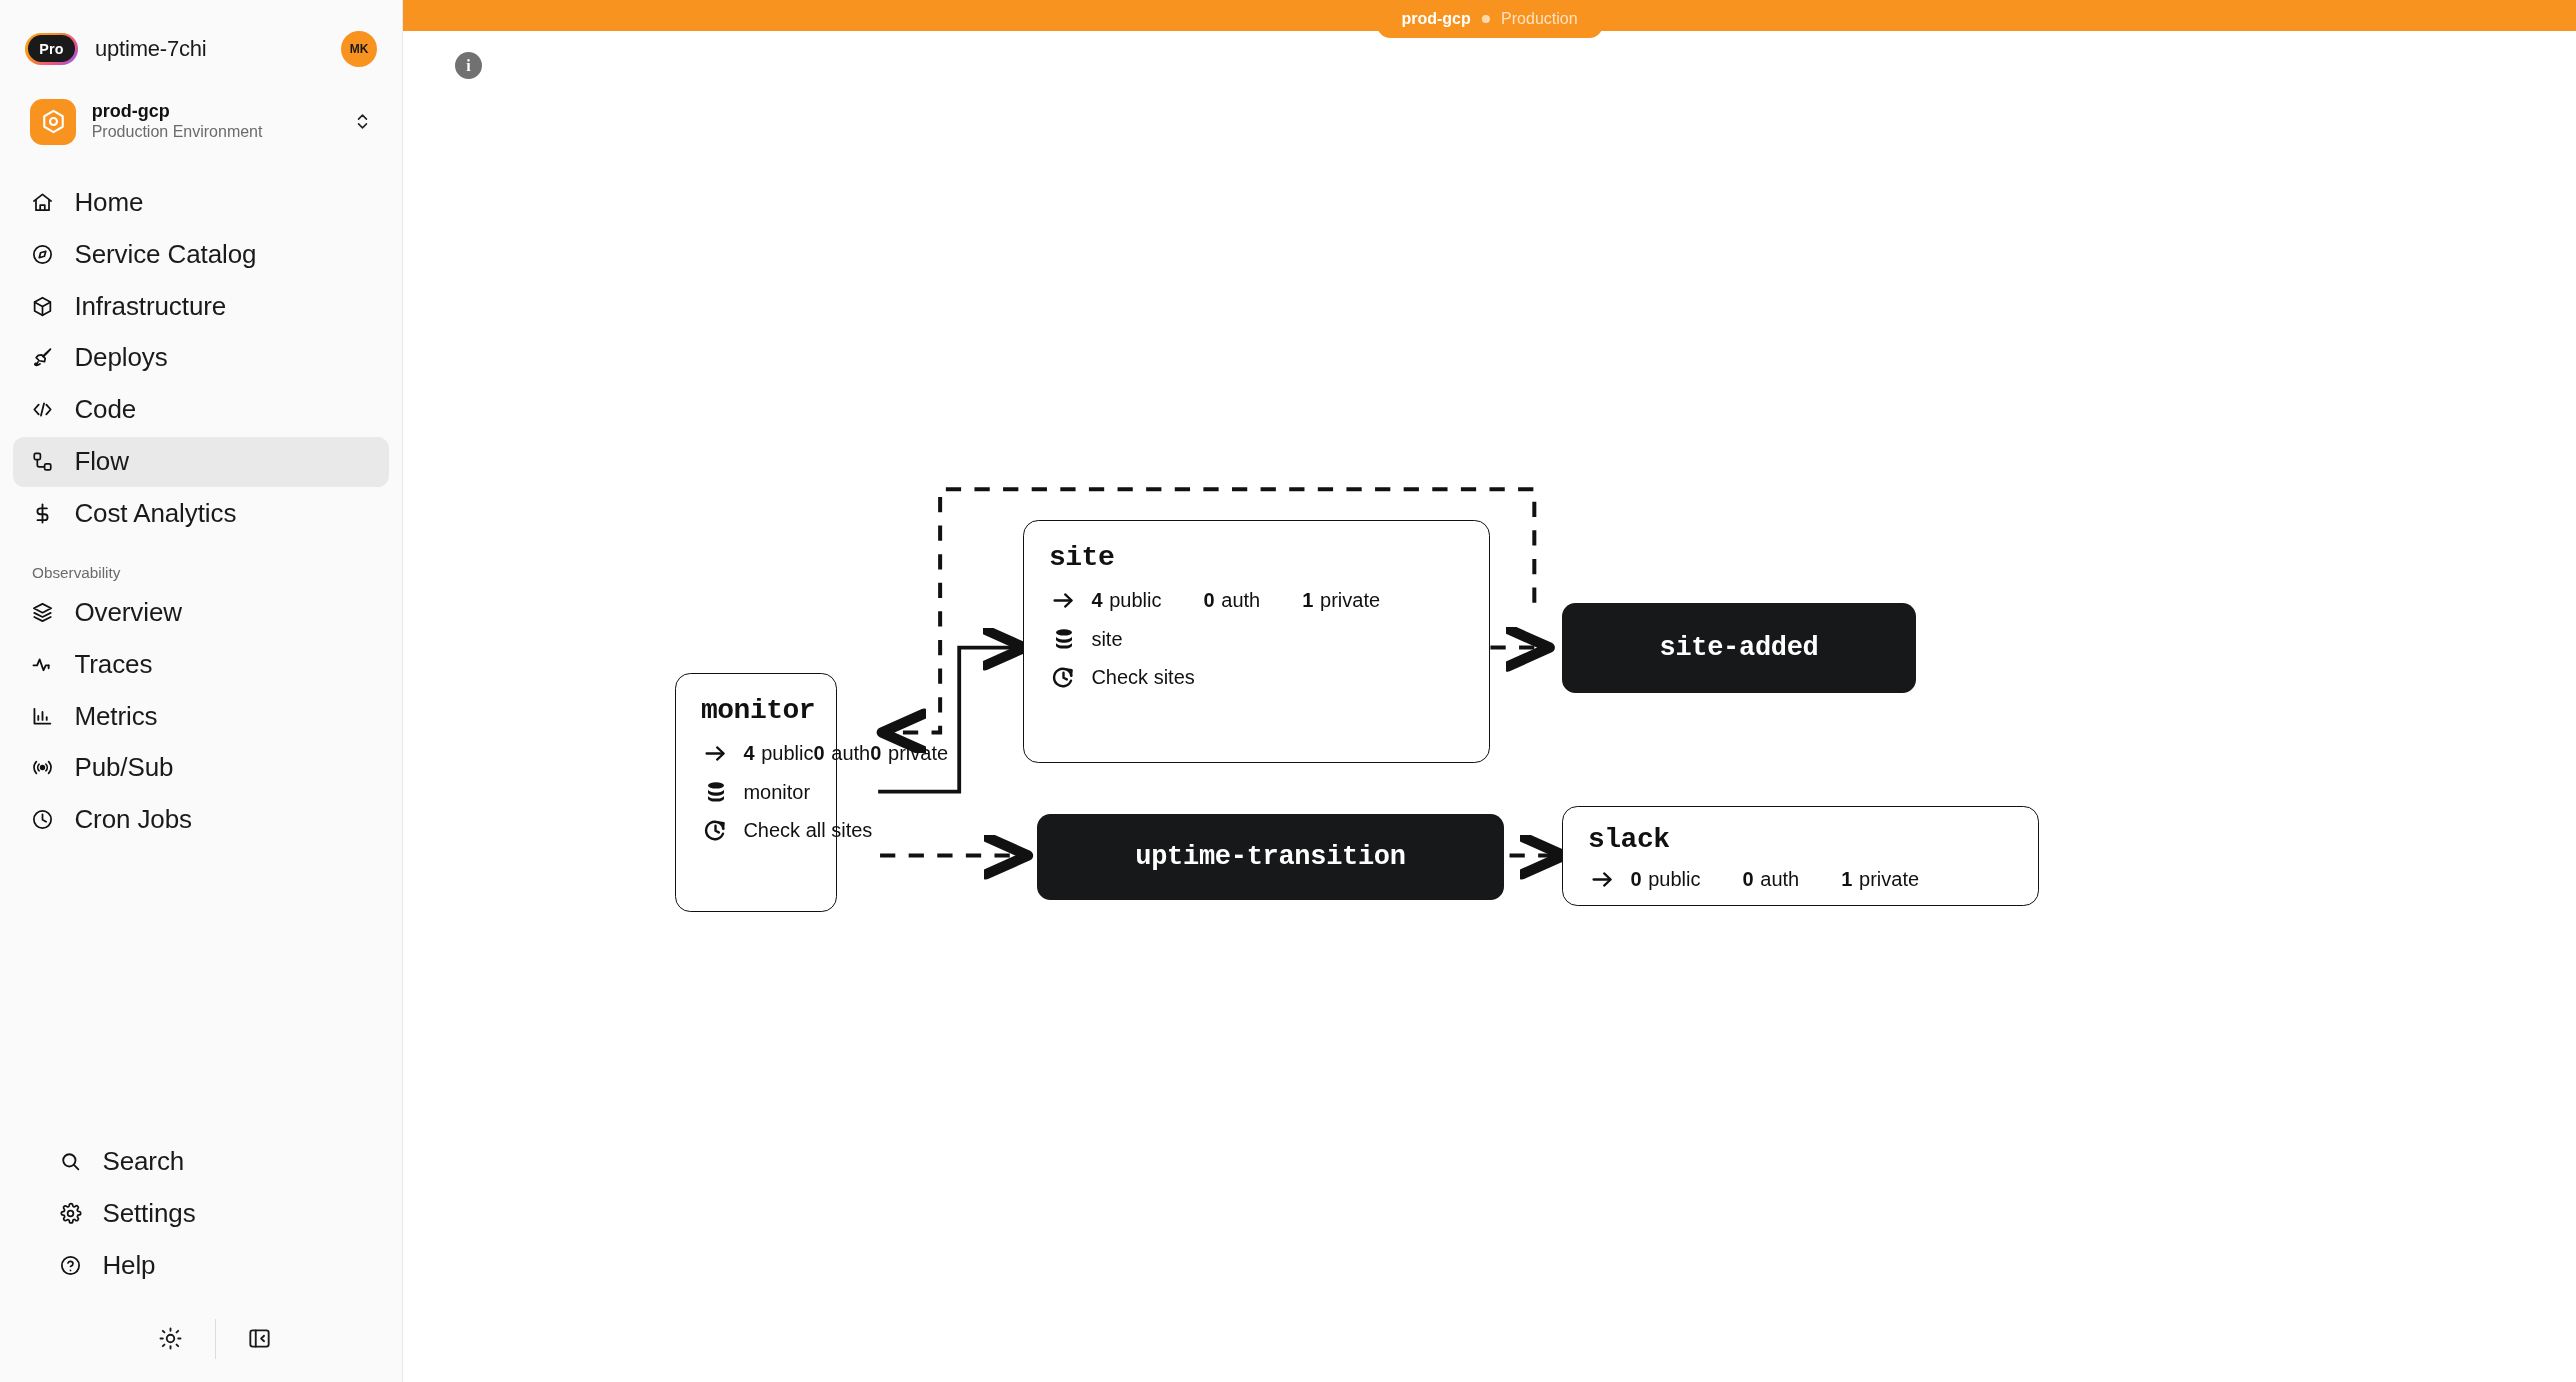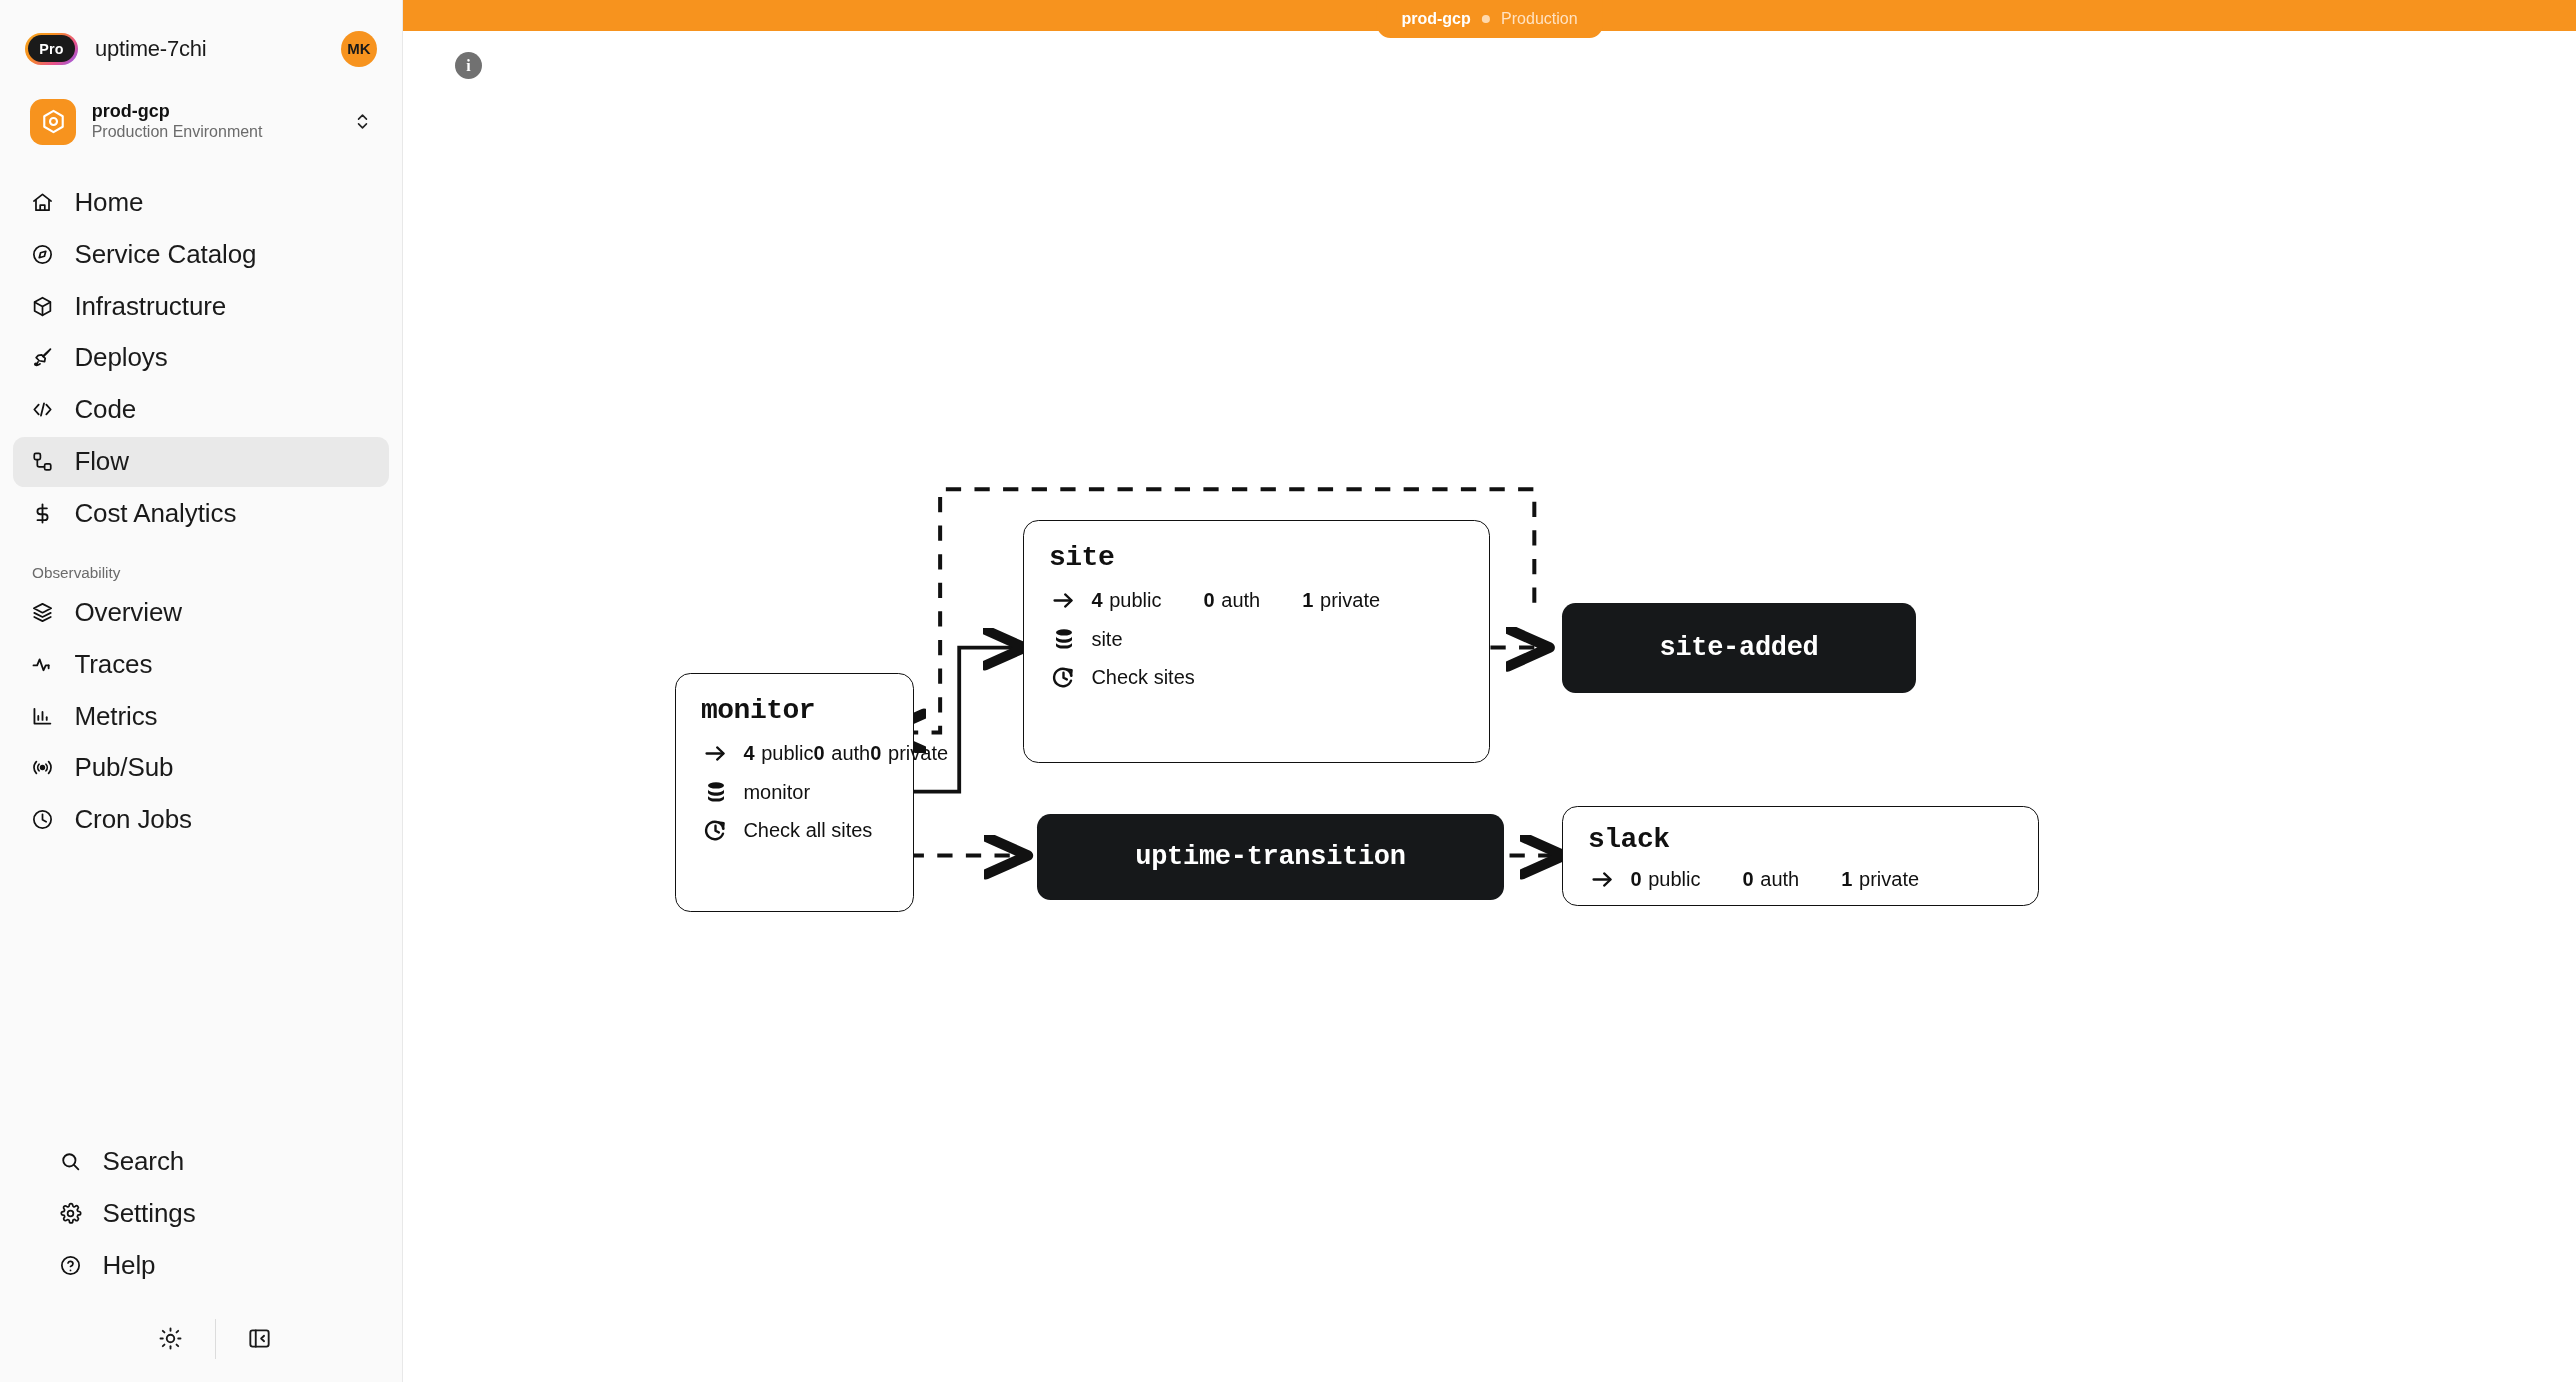--- a/index.html
+++ b/index.html
@@ -45,21 +45,21 @@
   }
   .app-title {
     margin-left: 17px;
     font-size: 22px; color: #1a1a1a; font-weight: 400;
     letter-spacing: -0.2px;
     flex: 1 1 auto;
   }
   .avatar {
     width: 36px; height: 36px; border-radius: 50%;
     background: #f7931e; color: #1a1a1a;
-    font-size: 15px; font-weight: 700;
+    font-size: 12px; font-weight: 700;
     display: flex; align-items: center; justify-content: center;
     flex: 0 0 auto;
   }
 
   .proj-selector {
     display: flex; align-items: center;
     margin: 13.4px 19px 0 19px;
     padding: 9.5px 11.4px;
     border-radius: 11.4px;
     cursor: pointer;
@@ -440,21 +440,21 @@
 
         <path d="M 500 897 L 653 897" fill="none" stroke="#111" stroke-width="4.2" stroke-dasharray="16 14" stroke-linecap="butt" marker-end="url(#ah)"></path>
 
         <path d="M 1140 679 L 1200 679" fill="none" stroke="#111" stroke-width="4.2" stroke-dasharray="16 14" stroke-linecap="butt" marker-end="url(#ah)"></path>
 
         <path d="M 1186 632 L 1186 513 L 563 513 L 563 768 L 504 768" fill="none" stroke="#111" stroke-width="4.2" stroke-dasharray="16 14" stroke-linecap="butt" marker-end="url(#ah)"></path>
 
         <path d="M 1160 897 L 1215 897" fill="none" stroke="#111" stroke-width="4.2" stroke-dasharray="16 14" stroke-linecap="butt" marker-end="url(#ah)"></path>
       </svg>
 
-      <div class="node" style="left:272px; top:673px; width:239px; height:239px;">
+      <div class="node" style="left:272px; top:673px; width:162px; height:239px;">
         <div class="node-title">monitor</div>
         <div class="node-row routes">
           <span class="ico">
             <svg width="25" height="25" viewBox="0 0 24 24" fill="none" stroke="currentColor" stroke-width="2.2" stroke-linecap="round" stroke-linejoin="round">
                 <line x1="3.4" y1="12" x2="19.4" y2="12"></line>
                 <polyline points="13.6 6.2 19.8 12 13.6 17.8"></polyline>
               </svg>
           </span>
           <span class="route-seg">
               <span class="num">4</span>

